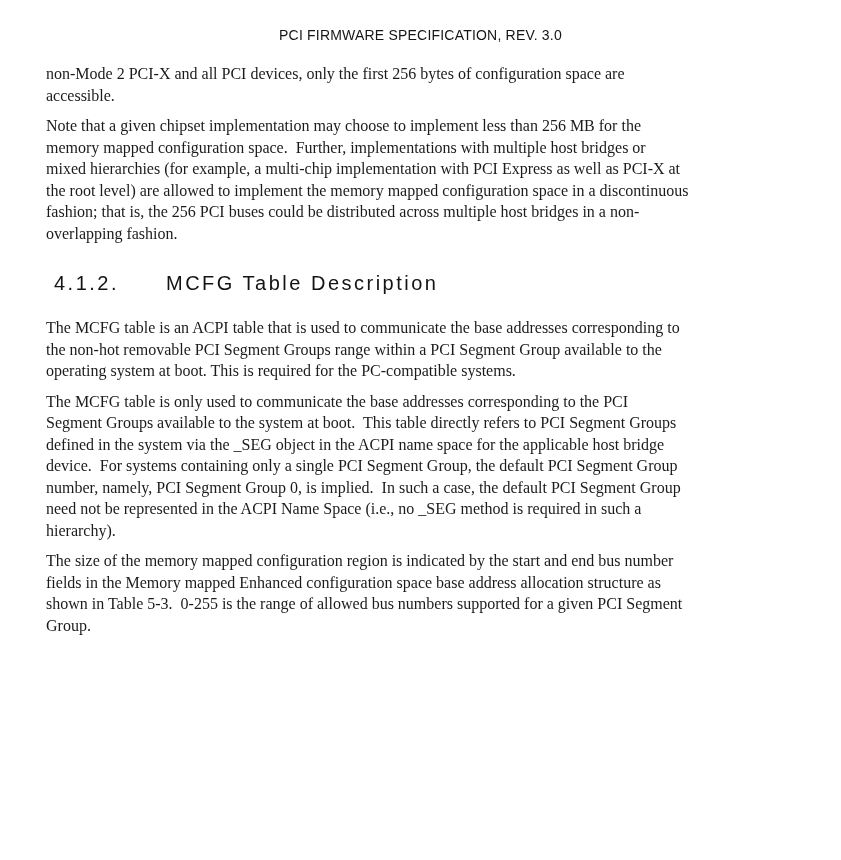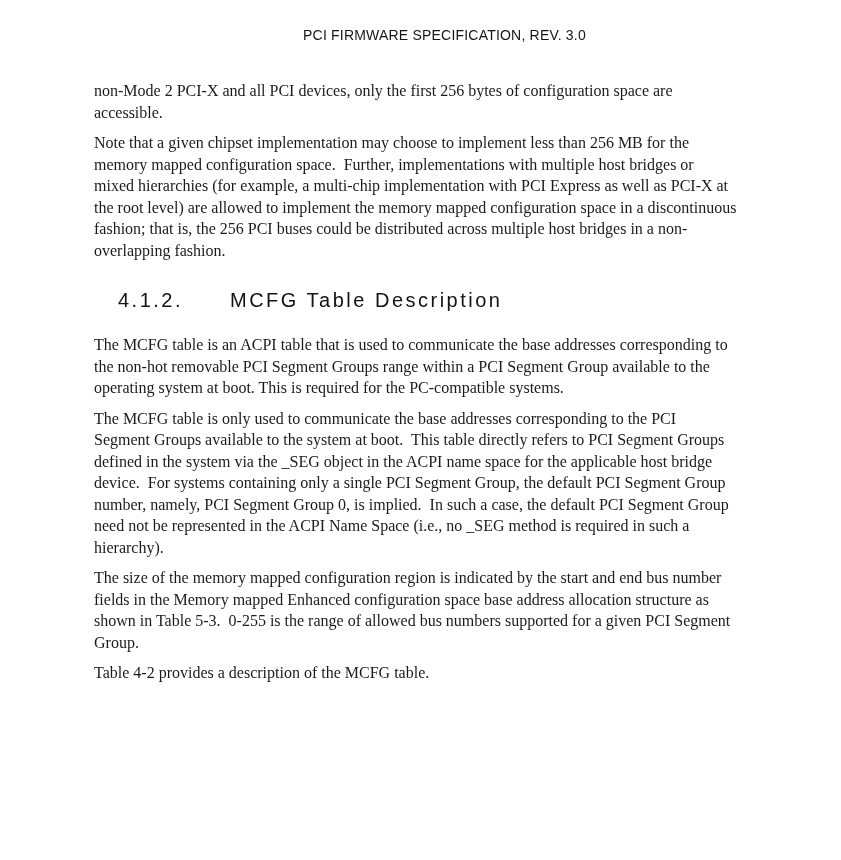--- a/index.html
+++ b/index.html
@@ -1,15 +1,15 @@
 <!DOCTYPE html>
 <html><head>
 <meta charset="utf-8">
 <style>
-  * { box-sizing: border-box; padding-left: 24px; }
+  * { box-sizing: border-box; }
   html, body {
     margin: 0;
     padding: 0;
     background: #ffffff;
   }
   .page {
     position: relative;
     width: 841px;
     height: 860px;
     background: #ffffff;
@@ -22,34 +22,34 @@
     left: 0;
     width: 100%;
     text-align: center;
     font-family: "Liberation Sans", sans-serif;
     font-size: 14px;
     letter-spacing: 0.2px;
     color: #161616;
   }
   .content {
     position: absolute;
-    top: 80px;
+    top: 63px;
     left: 46px;
     width: 760px;
     font-family: "Liberation Serif", serif;
     font-size: 16px;
     line-height: 21.5px;
     color: #1b1b1b;
   }
   .para {
     margin: 0 0 9px 0;
     white-space: pre-wrap;
   }
   .section-heading {
-    margin: 27px 0 22px 0;
+    margin: 27px 0 22px 8px;
     font-family: "Liberation Sans", sans-serif;
     font-size: 20px;
     font-weight: 400;
     letter-spacing: 2.5px;
     color: #131313;
     line-height: 24px;
   }
   .section-number {
     display: inline-block;
     width: 112px;
@@ -94,17 +94,16 @@
 device.  For systems containing only a single PCI Segment Group, the default PCI Segment Group
 number, namely, PCI Segment Group 0, is implied.  In such a case, the default PCI Segment Group
 need not be represented in the ACPI Name Space (i.e., no _SEG method is required in such a
 hierarchy).</p>
 
     <p class="para">The size of the memory mapped configuration region is indicated by the start and end bus number
 fields in the Memory mapped Enhanced configuration space base address allocation structure as
 shown in Table 5-3.  0-255 is the range of allowed bus numbers supported for a given PCI Segment
 Group.</p>
 
-    <p class="para">Table 4-2 provides a description of the MCFG table.</p>
 
   </div>
 
 </div>
 
 </body></html>

